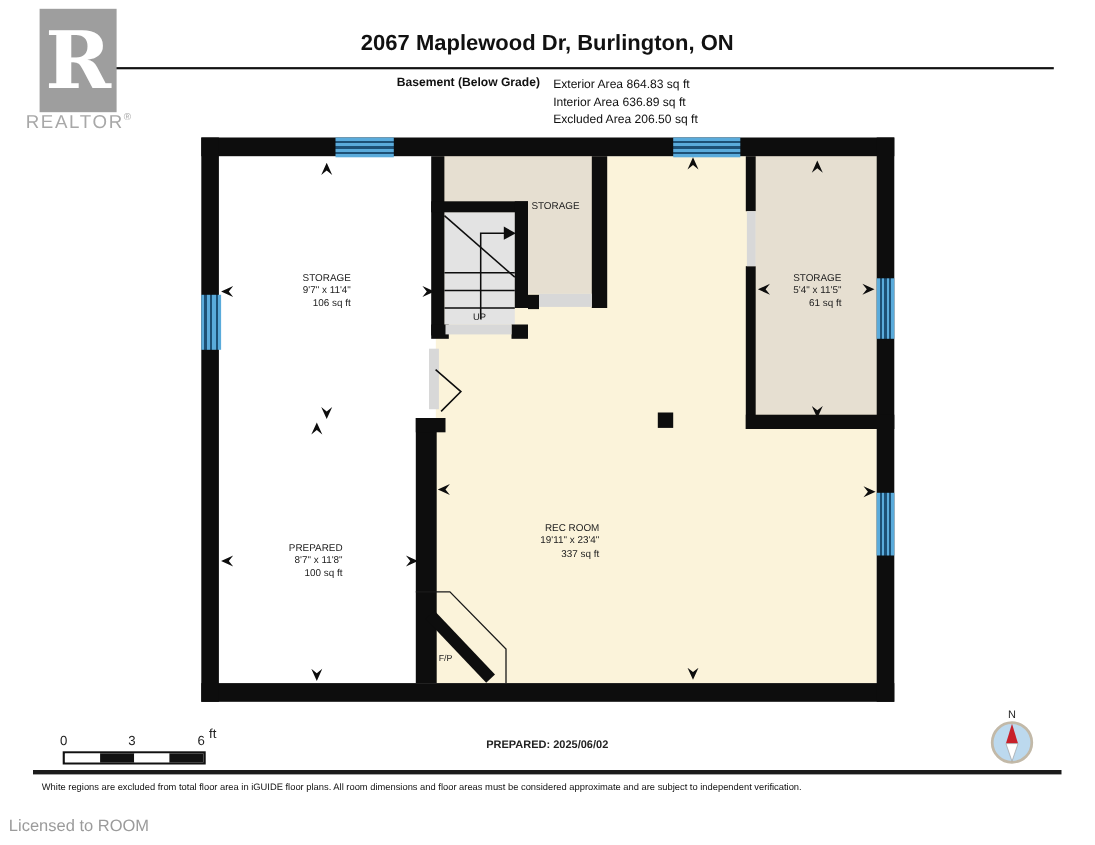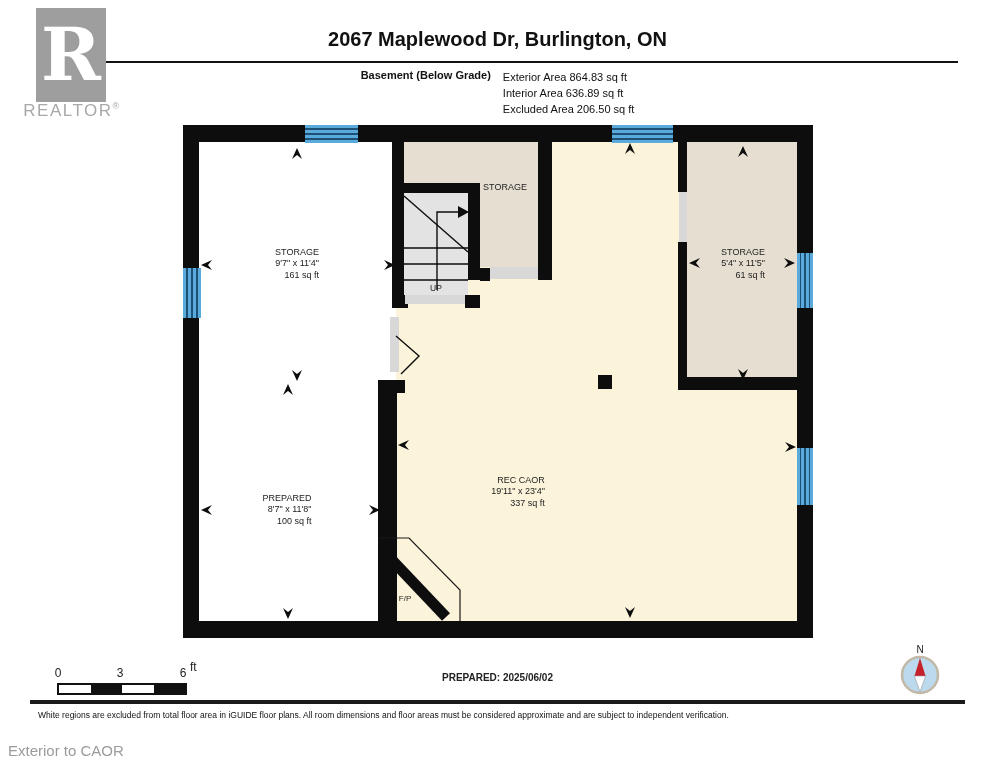--- a/index.html
+++ b/index.html
@@ -132,37 +132,37 @@
         <polygon points="212,140 201,145 205,140 201,135"></polygon>
         <polygon points="197,385 186,390 190,385 186,380"></polygon>
         <polygon points="613,322 602,327 606,322 602,317"></polygon>
         <polygon points="612,138 601,143 605,138 601,133"></polygon>
       </g>
     </svg>
 
     <div class="room-label" style="left:114px;top:122px;">
       <div>STORAGE</div>
       <div>9'7" x 11'4"</div>
-      <div>161 sq ft</div>
+      <div>106 sq ft</div>
     </div>
     <div class="room-label" style="left:322px;top:57px;">
       <div>STORAGE</div>
     </div>
     <div class="room-label" style="left:560px;top:122px;">
       <div>STORAGE</div>
       <div>5'4" x 11'5"</div>
       <div>61 sq ft</div>
     </div>
     <div class="room-label" style="left:104px;top:368px;">
       <div>PREPARED</div>
       <div>8'7" x 11'8"</div>
       <div>100 sq ft</div>
     </div>
     <div class="room-label" style="left:335px;top:350px;">
-      <div>REC CAOR</div>
+      <div>REC ROOM</div>
       <div>19'11" x 23'4"</div>
       <div>337 sq ft</div>
     </div>
     <div class="tiny-label" style="left:253px;top:158px;">UP</div>
     <div class="tiny-label" style="left:222px;top:469px;font-size:8px;">F/P</div>
   </div>
 
   <span class="scale-tick" style="left:58px;top:666px;">0</span>
   <span class="scale-tick" style="left:120px;top:666px;">3</span>
   <span class="scale-tick" style="left:183px;top:666px;">6</span>
@@ -177,14 +177,14 @@
 
   <svg class="compass" width="48" height="56" viewBox="0 0 48 56">
     <text x="24" y="12" text-anchor="middle" font-size="10" fill="#222">N</text>
     <circle cx="24" cy="34" r="18" fill="#bcd9ee" stroke="#c2b9a8" stroke-width="2.5"></circle>
     <polygon points="24,17 29.5,35 18.5,35" fill="#c8202a"></polygon>
     <polygon points="18.5,35 29.5,35 24,51" fill="#ffffff" stroke="#9a9a9a" stroke-width="0.6"></polygon>
   </svg>
 
   <div class="bottom-line"></div>
   <div class="disclaimer">White regions are excluded from total floor area in iGUIDE floor plans. All room dimensions and floor areas must be considered approximate and are subject to independent verification.</div>
-  <div class="licensed">Exterior to CAOR</div>
+  <div class="licensed">Licensed to ROOM</div>
 </div>
 
 </body></html>

